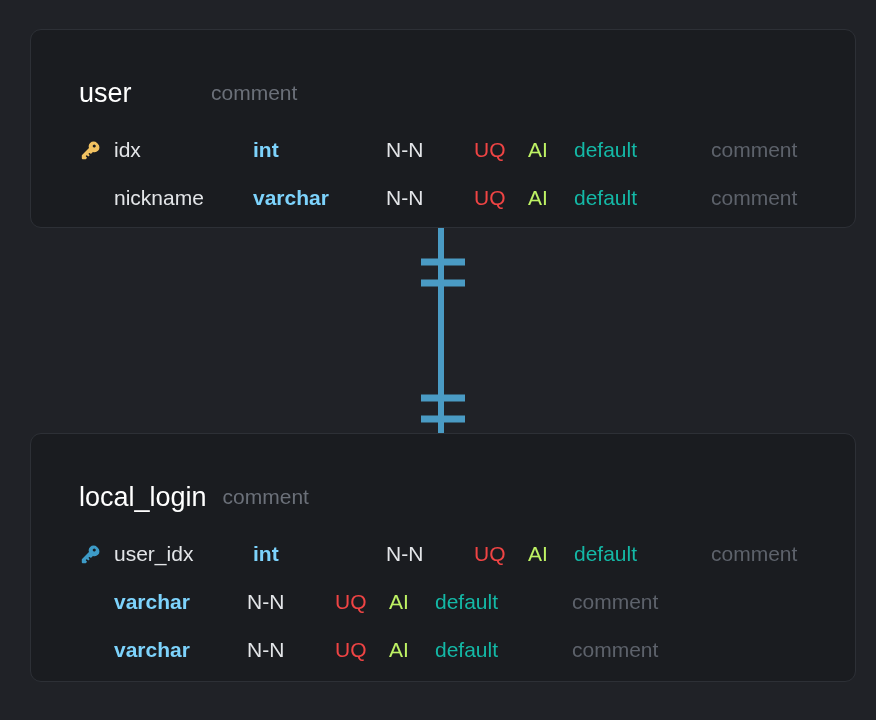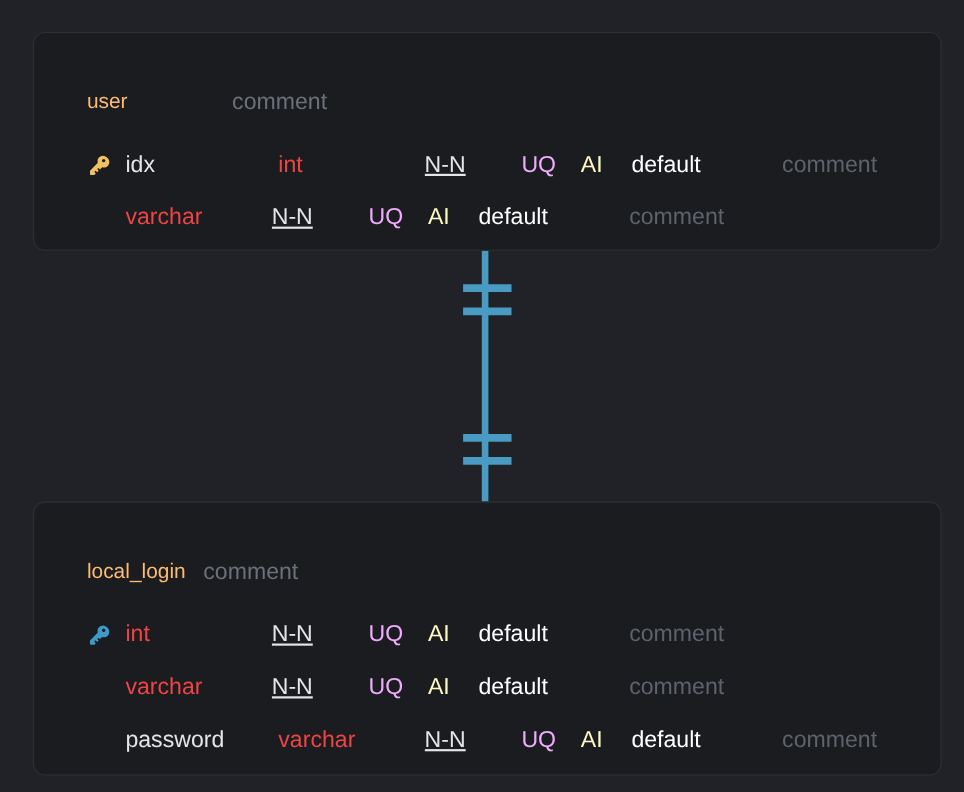--- a/index.html
+++ b/index.html
@@ -51,35 +51,35 @@
     overflow: hidden;
   }
   #table-user {
     left: 30px;
     top: 29px;
     width: 826px;
     height: 199px;
   }
   #table-local-login {
     left: 30px;
-    top: 456px;
+    top: 433px;
     width: 826px;
     height: 249px;
   }
 
   .table-header {
     display: flex;
     align-items: center;
     height: 30px;
     margin-top: 48px;
     padding-left: 48px;
   }
   .tbl-name {
-    color: #fdba74;
-    font-size: 19px;
+    color: #ffffff;
+    font-size: 27px;
     line-height: 26px;
     white-space: nowrap;
   }
   .tbl-comment {
     color: #6b7079;
     font-size: 21px;
     line-height: 26px;
     white-space: nowrap;
   }
   
@@ -99,25 +99,25 @@
   .cell {
     font-size: 21px;
     line-height: 26px;
     white-space: nowrap;
     overflow: hidden;
     flex: none;
     box-sizing: border-box;
   }
   .c-key     { width: 35px; display: flex; align-items: center; }
   .c-name    { width: 139px; color: #e3e5e8; }
-  .c-type    { width: 133px; color: #ef4444; }
-  .c-rel     { width: 88px;  color: #e3e5e8; text-decoration: underline; }
-  .c-uq      { width: 54px;  color: #f0abfc; }
-  .c-ai      { width: 46px;  color: #fef9c3; }
-  .c-default { width: 137px; color: #ffffff; }
+  .c-type    { width: 133px; color: #7dd3fc; font-weight: bold; }
+  .c-rel     { width: 88px;  color: #e3e5e8; }
+  .c-uq      { width: 54px;  color: #ef4444; }
+  .c-ai      { width: 46px;  color: #bef264; }
+  .c-default { width: 137px; color: #14b8a6; }
   .c-comment { width: 160px; color: #5d626b; }
 
   .key-icon {
     display: block;
     width: 21px;
     height: 21px;
   }
 </style>
 </head>
 <body>
@@ -150,20 +150,21 @@
         <span class="cell c-type">int</span>
         <span class="cell c-rel">N-N</span>
         <span class="cell c-uq">UQ</span>
         <span class="cell c-ai">AI</span>
         <span class="cell c-default">default</span>
         <span class="cell c-comment">comment</span>
       </div>
 
       <div class="row">
         <span class="cell c-key"></span>
+        <span class="cell c-name">nickname</span>
         <span class="cell c-type">varchar</span>
         <span class="cell c-rel">N-N</span>
         <span class="cell c-uq">UQ</span>
         <span class="cell c-ai">AI</span>
         <span class="cell c-default">default</span>
         <span class="cell c-comment">comment</span>
       </div>
 
     </div>
   </div>
@@ -174,41 +175,41 @@
       <span class="tbl-comment">comment</span>
     </div>
     <div class="rows">
 
       <div class="row">
         <span class="cell c-key">
           <svg class="key-icon" viewBox="0 0 24 24" fill="#3d9bc7">
             <path d="M20.6 3.4a5.6 5.6 0 0 0-7.9 0 5.6 5.6 0 0 0-1.3 5.8l-7.9 7.9a1 1 0 0 0-.3.7v3.1c0 .6.4 1 1 1h3.1c.3 0 .5-.1.7-.3l1.3-1.3-1-1a1 1 0 1 1 1.4-1.4l1 1 1.5-1.5-1-1a1 1 0 0 1 1.4-1.4l1 1 2.3-2.3a5.6 5.6 0 0 0 5.8-1.3 5.6 5.6 0 0 0 0-7.9zM18.7 8a1.7 1.7 0 1 1-2.4-2.4A1.7 1.7 0 0 1 18.7 8z"></path>
           </svg>
         </span>
+        <span class="cell c-name">user_idx</span>
         <span class="cell c-type">int</span>
         <span class="cell c-rel">N-N</span>
         <span class="cell c-uq">UQ</span>
         <span class="cell c-ai">AI</span>
         <span class="cell c-default">default</span>
         <span class="cell c-comment">comment</span>
       </div>
 
       <div class="row">
         <span class="cell c-key"></span>
         <span class="cell c-type">varchar</span>
         <span class="cell c-rel">N-N</span>
         <span class="cell c-uq">UQ</span>
         <span class="cell c-ai">AI</span>
         <span class="cell c-default">default</span>
         <span class="cell c-comment">comment</span>
       </div>
 
       <div class="row">
         <span class="cell c-key"></span>
-        <span class="cell c-name">password</span>
         <span class="cell c-type">varchar</span>
         <span class="cell c-rel">N-N</span>
         <span class="cell c-uq">UQ</span>
         <span class="cell c-ai">AI</span>
         <span class="cell c-default">default</span>
         <span class="cell c-comment">comment</span>
       </div>
 
     </div>
   </div>

